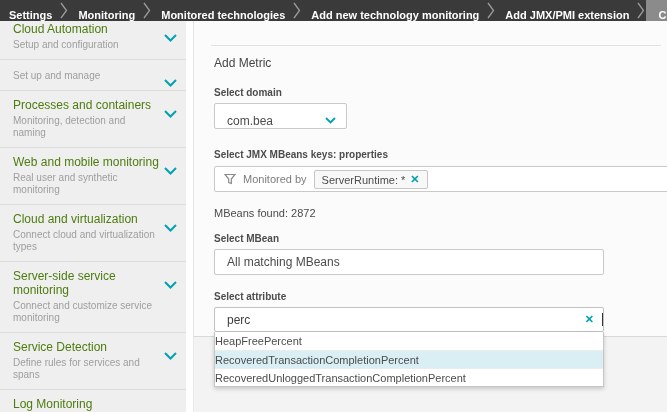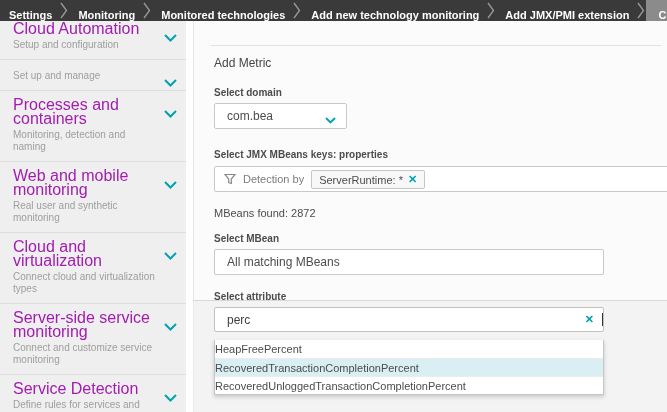--- a/index.html
+++ b/index.html
@@ -17,50 +17,50 @@
   .breadcrumb{height:21px;background:var(--bc-bg);display:flex;align-items:stretch;color:#fff;
     font-size:11px;font-weight:700;white-space:nowrap;overflow:hidden;}
   .crumb{display:flex;align-items:flex-end;padding:0 7px 0 9px;cursor:pointer;}
   .crumb-sep{display:flex;align-items:center;padding:0 1px;}
   .crumb.last{flex:1;background:var(--bc-active);padding-left:12px;}
 
   
   .content{display:flex;height:391px;}
   .sidebar{width:186px;background:#efefef;overflow:hidden;flex:none;}
   .side-item{position:relative;padding:7px 26px 8px 13px;border-bottom:1px solid #dcdcdc;cursor:pointer;}
-  .side-item .t{font-size:16px;color:#a21caf;line-height:14px;}
+  .side-item .t{font-size:12px;color:#4d7c0f;line-height:14px;}
   .side-item .s{font-size:10px;color:#9e9e9e;line-height:12px;margin-top:3px;}
   .side-item .chev{position:absolute;right:9px;top:13px;}
   .gap{width:7px;background:#fff;flex:none;}
   .main-wrap{flex:1;display:flex;flex-direction:column;min-width:0;}
-  .panel{position:relative;height:280px;background:#fbfbfb;border-left:1px solid #e4e4e4;
+  .panel{position:relative;height:316px;background:#fbfbfb;border-left:1px solid #e4e4e4;
     border-bottom:1px solid #d9d9d9;overflow:visible;}
   .below{flex:1;background:#f3f3f3;border-left:1px solid #e9e9e9;}
 
   
   .top-divider{height:1px;background:#e2e2e2;margin:24px 6px 0 17px;}
   .section-title{font-size:12px;color:#454545;margin:10px 0 0 20px;line-height:14px;}
   .field-label{font-size:10px;font-weight:700;color:#4c4c4c;margin-left:20px;line-height:12px;}
   .lbl-domain{margin-top:17px;}
   .lbl-keys{margin-top:20px;}
   .lbl-mbean{margin-top:13px;}
   .lbl-attr{margin-top:16px;}
   .selectbox{position:relative;height:26px;background:#fff;border:1px solid #c9c9c9;border-radius:2px;
     margin-left:20px;display:flex;align-items:center;font-size:12px;color:#4c4c4c;cursor:pointer;}
   .selectbox .val{padding-left:12px;}
   .selectbox .chev{position:absolute;right:10px;top:9px;}
-  .sel-domain{margin-top:4px;width:133px;}
+  .sel-domain{margin-top:4px;width:133px;align-items:flex-end;}
   .sel-mbean{margin-top:4px;width:390px;}
   .filterbox{margin:5px -2px 0 20px;height:26px;background:#fff;border:1px solid #c9c9c9;border-radius:2px;
     display:flex;align-items:center;gap:7px;padding-left:9px;font-size:11px;color:#7c7c7c;}
   .chip{display:flex;align-items:flex-end;gap:5px;border:1px solid #c6c6c6;background:#f8f8f8;border-radius:2px;
     padding:2px 7px;font-size:11px;color:#4c4c4c;cursor:pointer;}
   .chip .x{color:var(--accent);font-weight:700;font-size:11px;cursor:pointer;}
   .found{font-size:11px;color:#4c4c4c;margin:15px 0 0 20px;line-height:13px;}
-  .textinput{position:relative;margin:4px 0 8px 20px;width:390px;height:25px;background:#fff;
+  .textinput{position:relative;margin:4px 0 0 20px;width:390px;height:25px;background:#fff;
     border:1px solid #c2c2c2;border-radius:2px;display:flex;align-items:center;font-size:12px;color:#3f3f3f;justify-content:space-between;}
   .textinput .val{padding-left:12px;}
   .caret{display:inline-block;width:1px;height:13px;background:#333;margin-left:1px;}
   .clear-x{position:absolute;right:9px;top:5px;color:var(--accent);font-size:11px;font-weight:700;cursor:pointer;}
 
   
   .suggest{position:relative;z-index:2;margin-left:20px;width:390px;background:#fff;
     border:1px solid #c6c6c6;border-top:none;box-shadow:0 2px 4px rgba(0,0,0,.18);}
   .suggest .row{height:18px;line-height:18px;font-size:11px;color:#4c4c4c;
     border-top:1px solid #ececec;cursor:pointer;overflow:hidden;white-space:nowrap;}
@@ -199,21 +199,21 @@
           </span>
         </div>
 
         <div class="field-label lbl-keys">Select JMX MBeans keys: properties</div>
         <div class="filterbox">
           <span style="display:flex;">
             <svg width="12" height="12" viewBox="0 0 12 12">
                 <path d="M1 1.5 H11 L7.3 6 V10.5 L4.7 9.5 V6 Z" fill="none" stroke="#8a8a8a" stroke-width="1.2"></path>
               </svg>
           </span>
-          <span>Detection by</span>
+          <span>Monitored by</span>
           <span class="chip">
             <span>ServerRuntime: *</span>
             <span class="x">✕</span>
           </span>
         </div>
 
         <div class="found">MBeans found: 2872</div>
 
         <div class="field-label lbl-mbean">Select MBean</div>
         <div class="selectbox sel-mbean">

